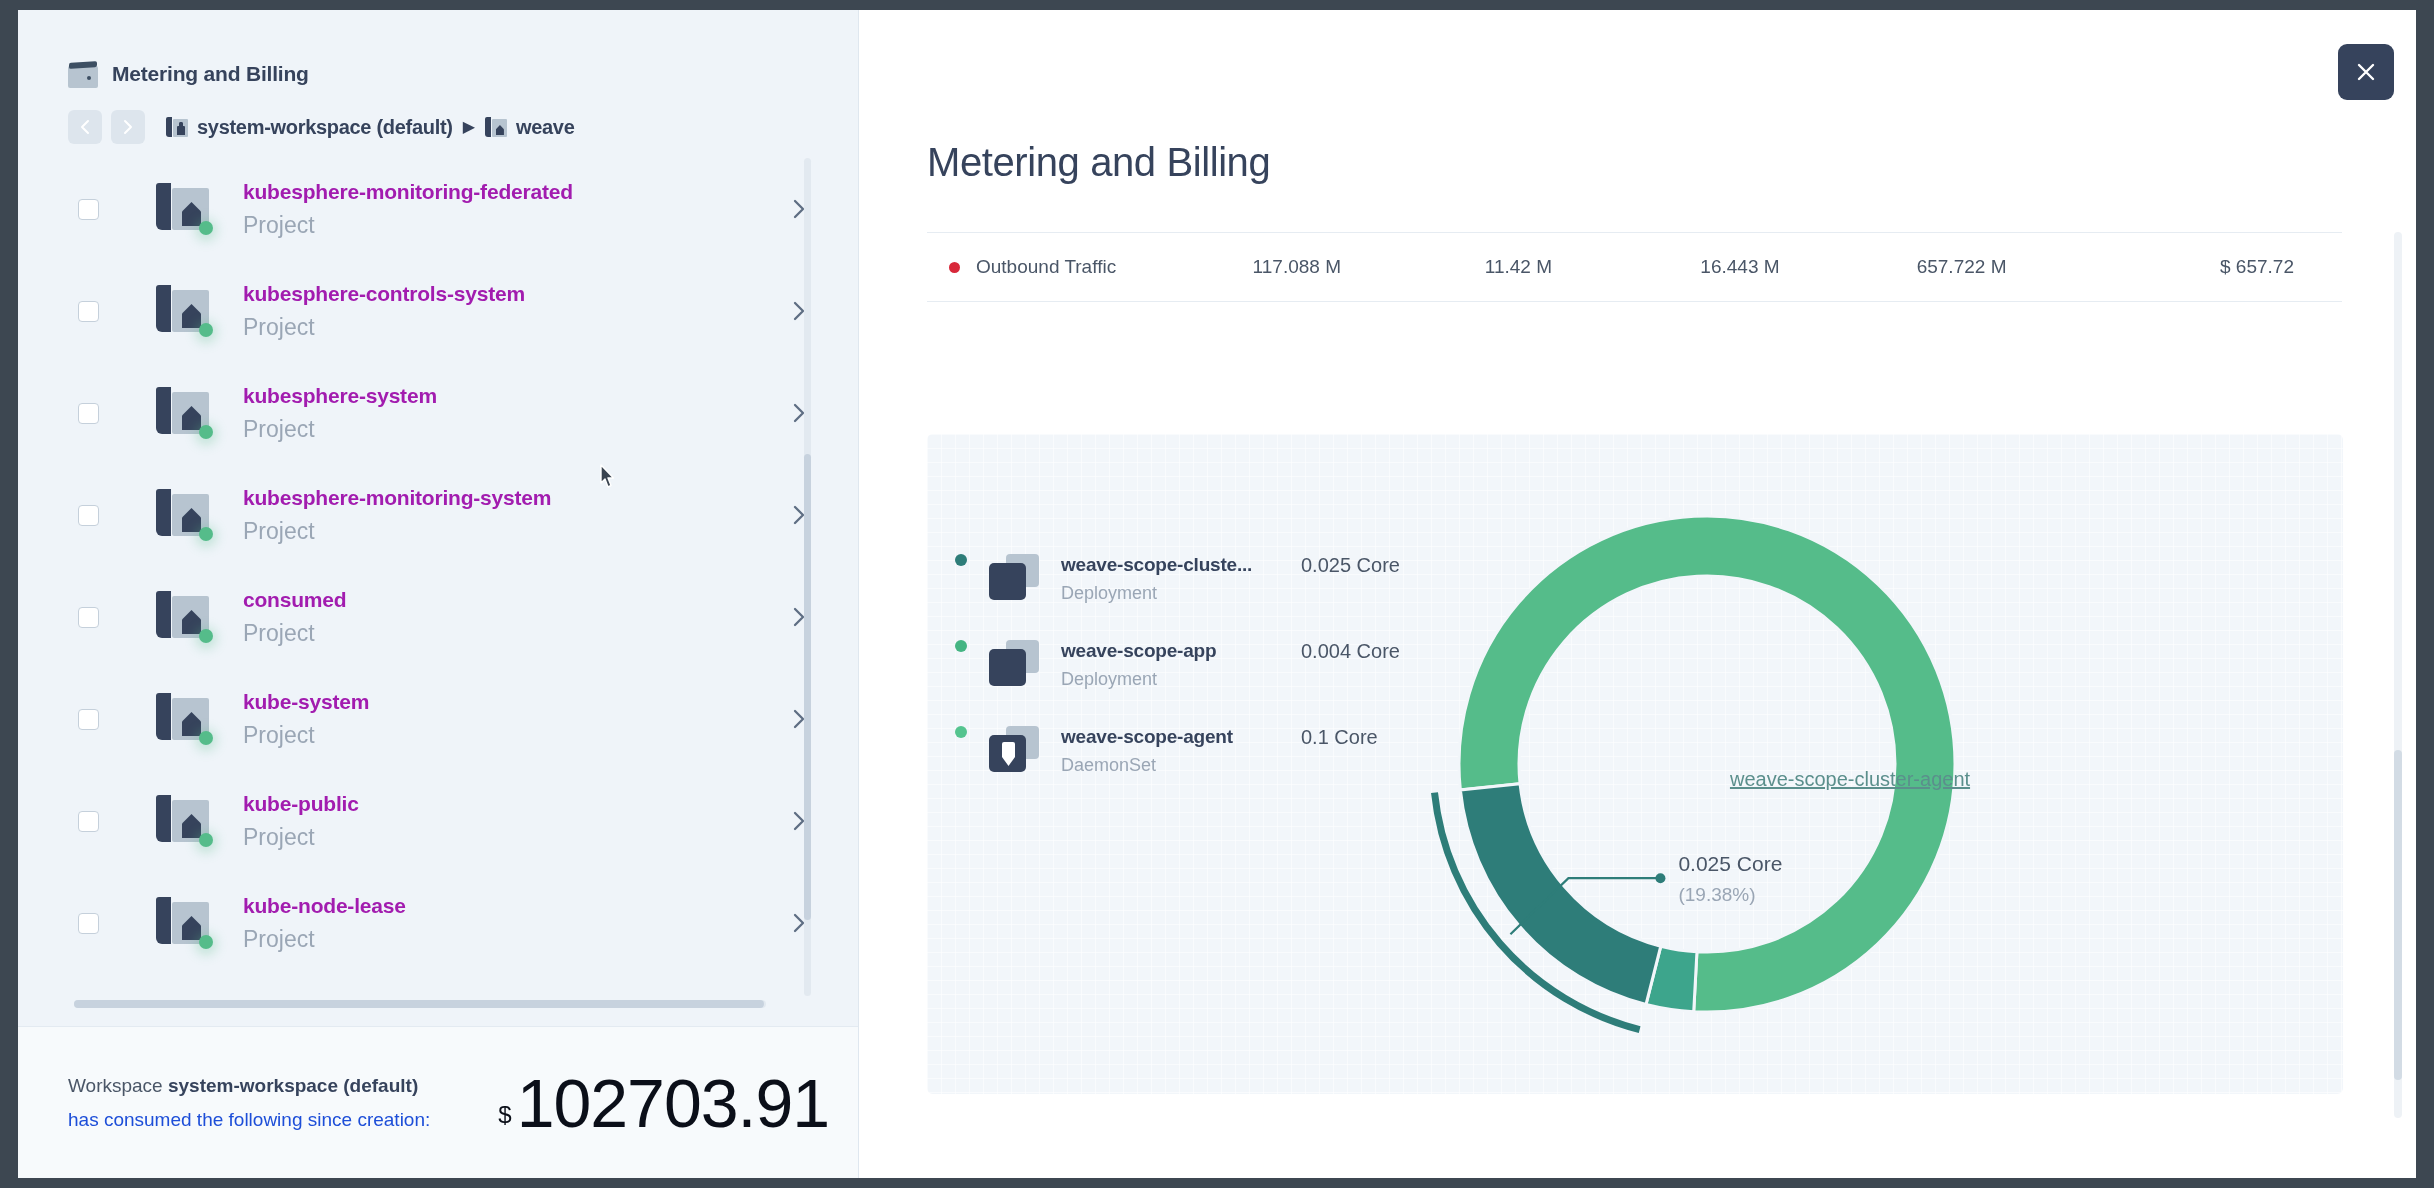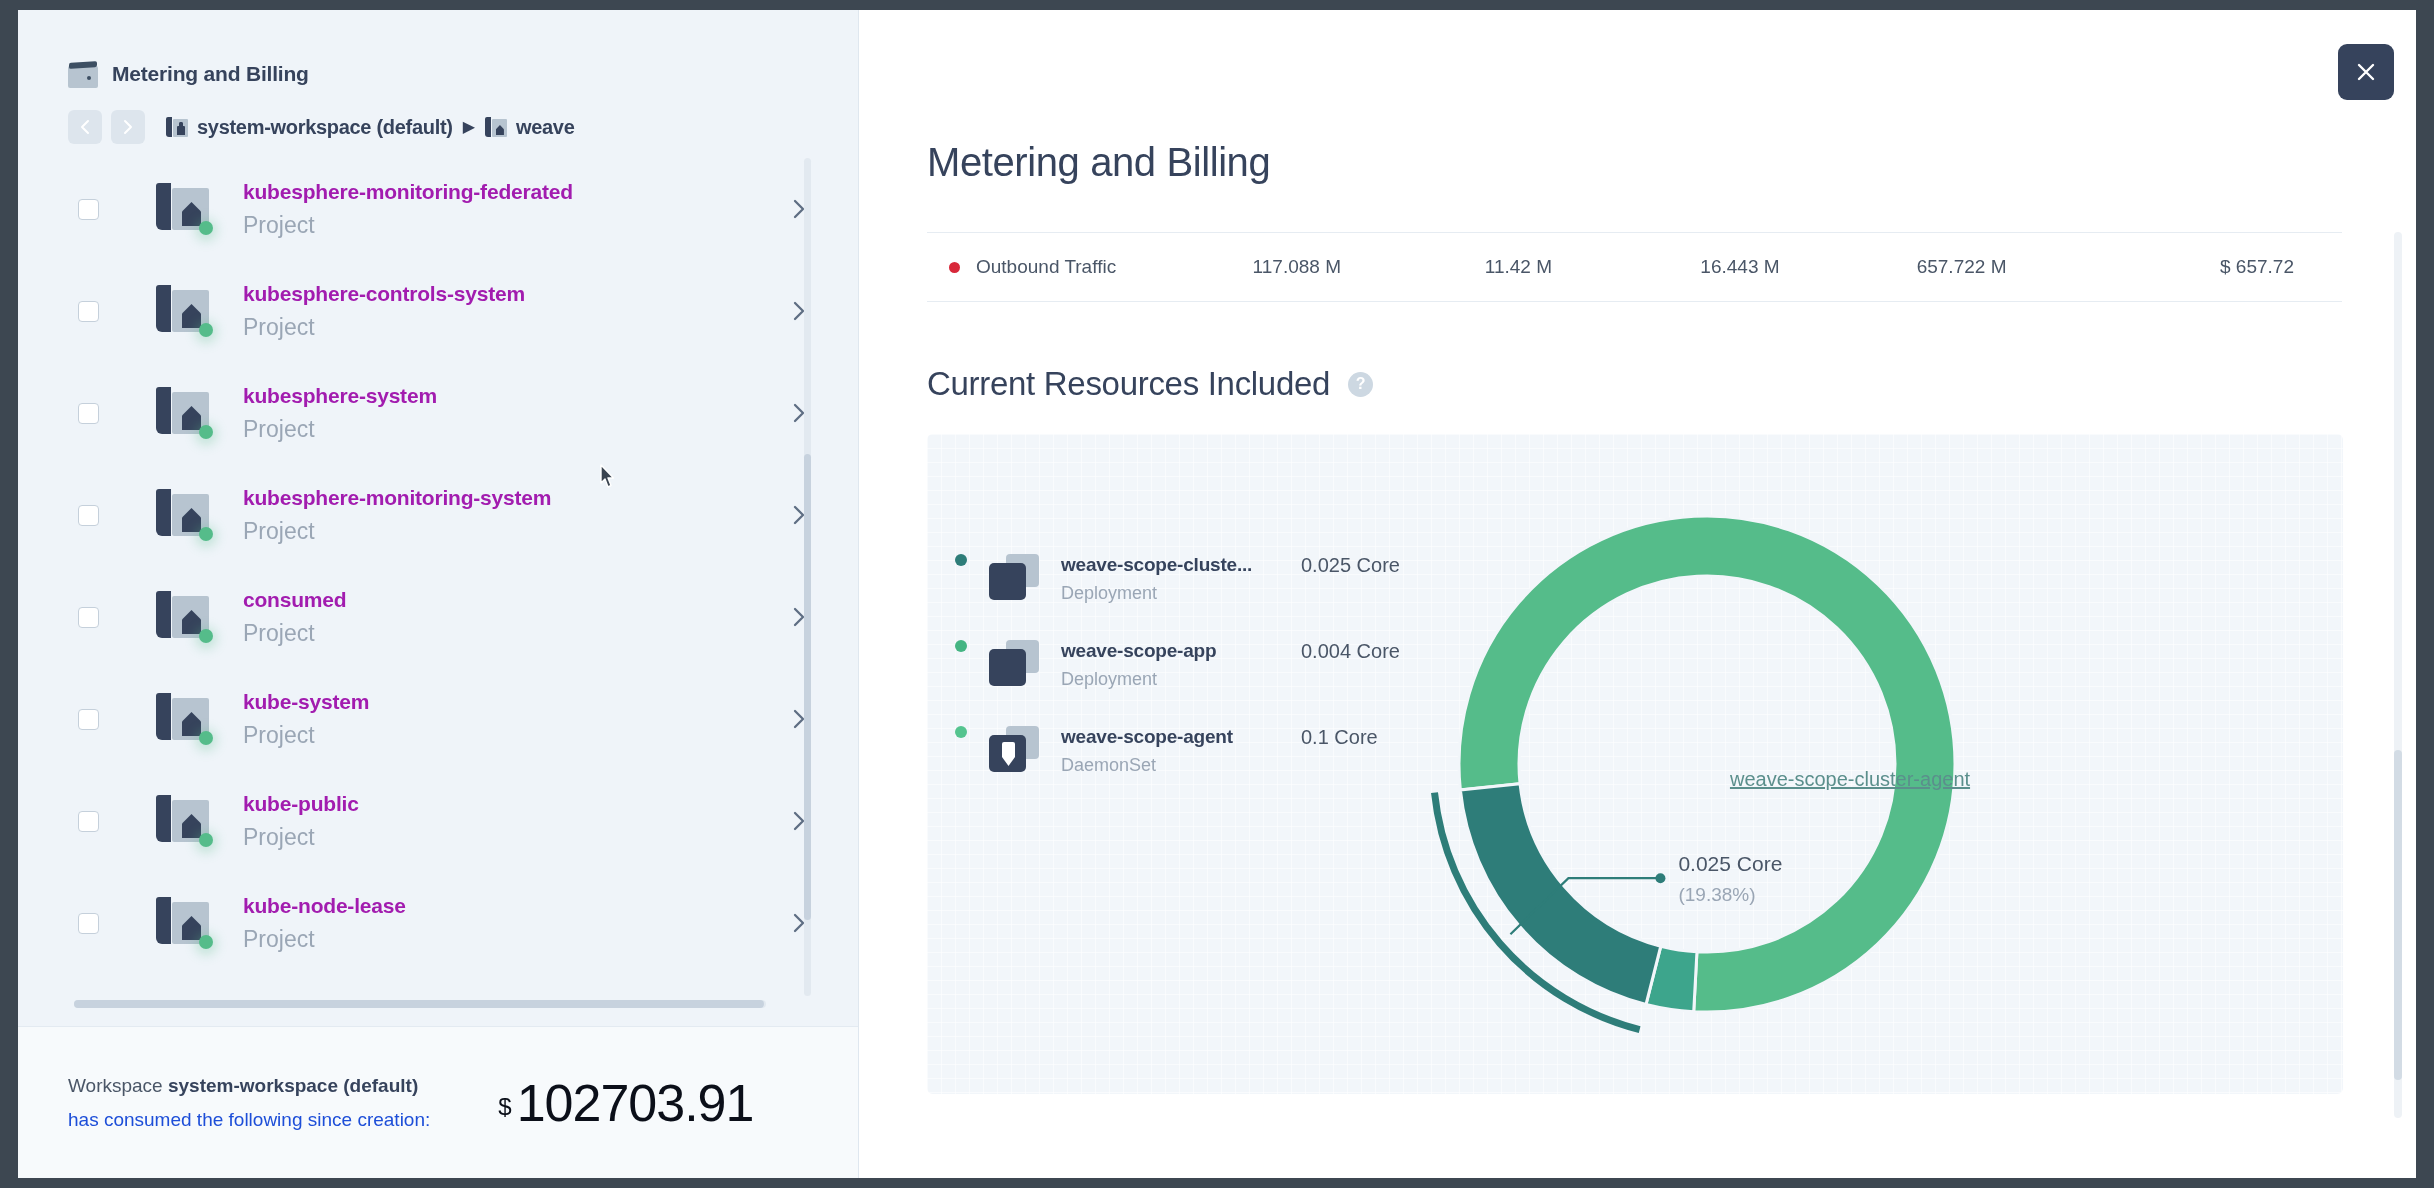--- a/index.html
+++ b/index.html
@@ -268,21 +268,21 @@
     display: flex;
     align-items: flex-end;
     color: #0b0f19;
   }
   .amt-cur {
     font-size: 24px;
     padding-bottom: 8px;
     margin-right: 5px;
   }
   .amt-val {
-    font-size: 52px;
+    font-size: 68px;
     line-height: 1;
     letter-spacing: -1px;
   }
   
   .right-panel {
     position: relative;
     flex: 1 1 auto;
     background: #ffffff;
     overflow: hidden;
   }
@@ -706,24 +706,20 @@
           <span class="tr-dot" style="background: rgb(216, 40, 58);"></span>
           <span class="tr-name">Outbound Traffic</span>
           <span class="tr-cell">117.088 M</span>
           <span class="tr-cell">11.42 M</span>
           <span class="tr-cell">16.443 M</span>
           <span class="tr-cell">657.722 M</span>
           <span class="tr-cell last">$ 657.72</span>
         </div>
       </div>
 
-      <div class="sec-head">
-        <span class="sec-title">Current Resources Included</span>
-        <span class="help-badge">?</span>
-      </div>
 
       <div class="chart-card">
 
 
         <div class="legend-list" id="legend-list">
             <div class="legend-row">
               <span class="lg-dot" style="background: rgb(46, 125, 121);"></span>
               <span class="wl-icon">
                 <span class="back"></span>
                 <span class="front"></span>

